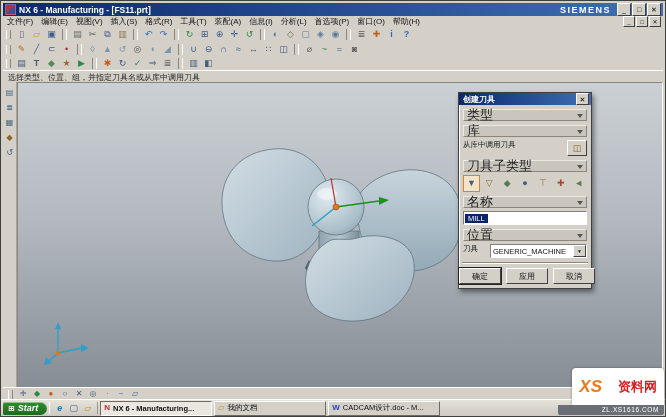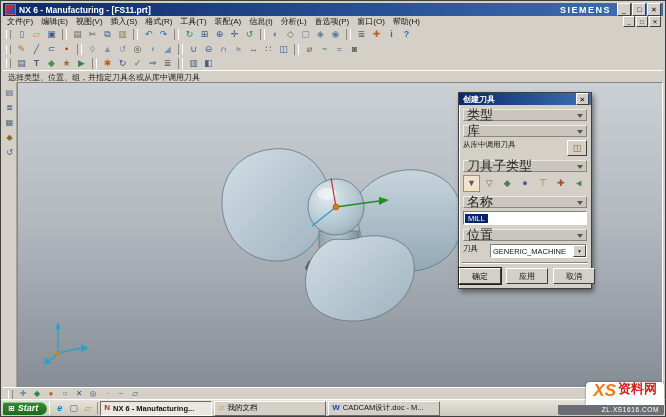--- a/index.html
+++ b/index.html
@@ -103,21 +103,21 @@
     box-shadow:inset 0 1px 0 rgba(255,255,255,.45);}
   .start .flag{font-style:normal;font-size:8px;}
   .ql{display:flex;gap:1px;padding:0 3px;border-left:1px solid #fff;border-right:1px solid #9a968e;height:12px;align-items:center;}
   .ql .tbi{width:12px;height:11px;}
   .task{width:104px;height:13px;background:#d4d0c8;border:1px solid;border-color:#fff #6f6b63 #6f6b63 #fff;
     display:flex;align-items:center;gap:3px;padding:0 3px;font-size:7.5px;white-space:nowrap;overflow:hidden;}
   .task[data-active="true"]{border-color:#6f6b63 #fff #fff #6f6b63;background:#eae7e0;font-weight:bold;}
   .task .tg{font-style:normal;font-size:8px;line-height:1;}
   
   .wm{position:absolute;right:1px;bottom:1px;z-index:50;display:flex;flex-direction:column;align-items:flex-end;}
-  .wm-top{background:#fff;border-radius:4px 4px 0 0;padding:0 7px;display:flex;align-items:flex-start;gap:2px;
+  .wm-top{background:#fff;border-radius:4px 4px 0 0;padding:7px 7px;display:flex;align-items:center;gap:16px;
     height:23px;box-shadow:0 0 3px rgba(0,0,0,.35);}
   .wm-x{color:var(--watermark-orange,#f07818);font-weight:bold;font-style:italic;font-size:17px;line-height:1;}
   .wm-t{color:var(--watermark-red,#d42020);font-weight:bold;font-size:13px;line-height:1;}
   .wm-url{background:#6b6f75;color:#fff;font-size:6.5px;letter-spacing:.6px;padding:0 5px;height:10px;
     line-height:10px;border-radius:0 0 2px 2px;min-width:96px;text-align:right;}
 </style>
 </head>
 <body>
 
 <div class="screen">

